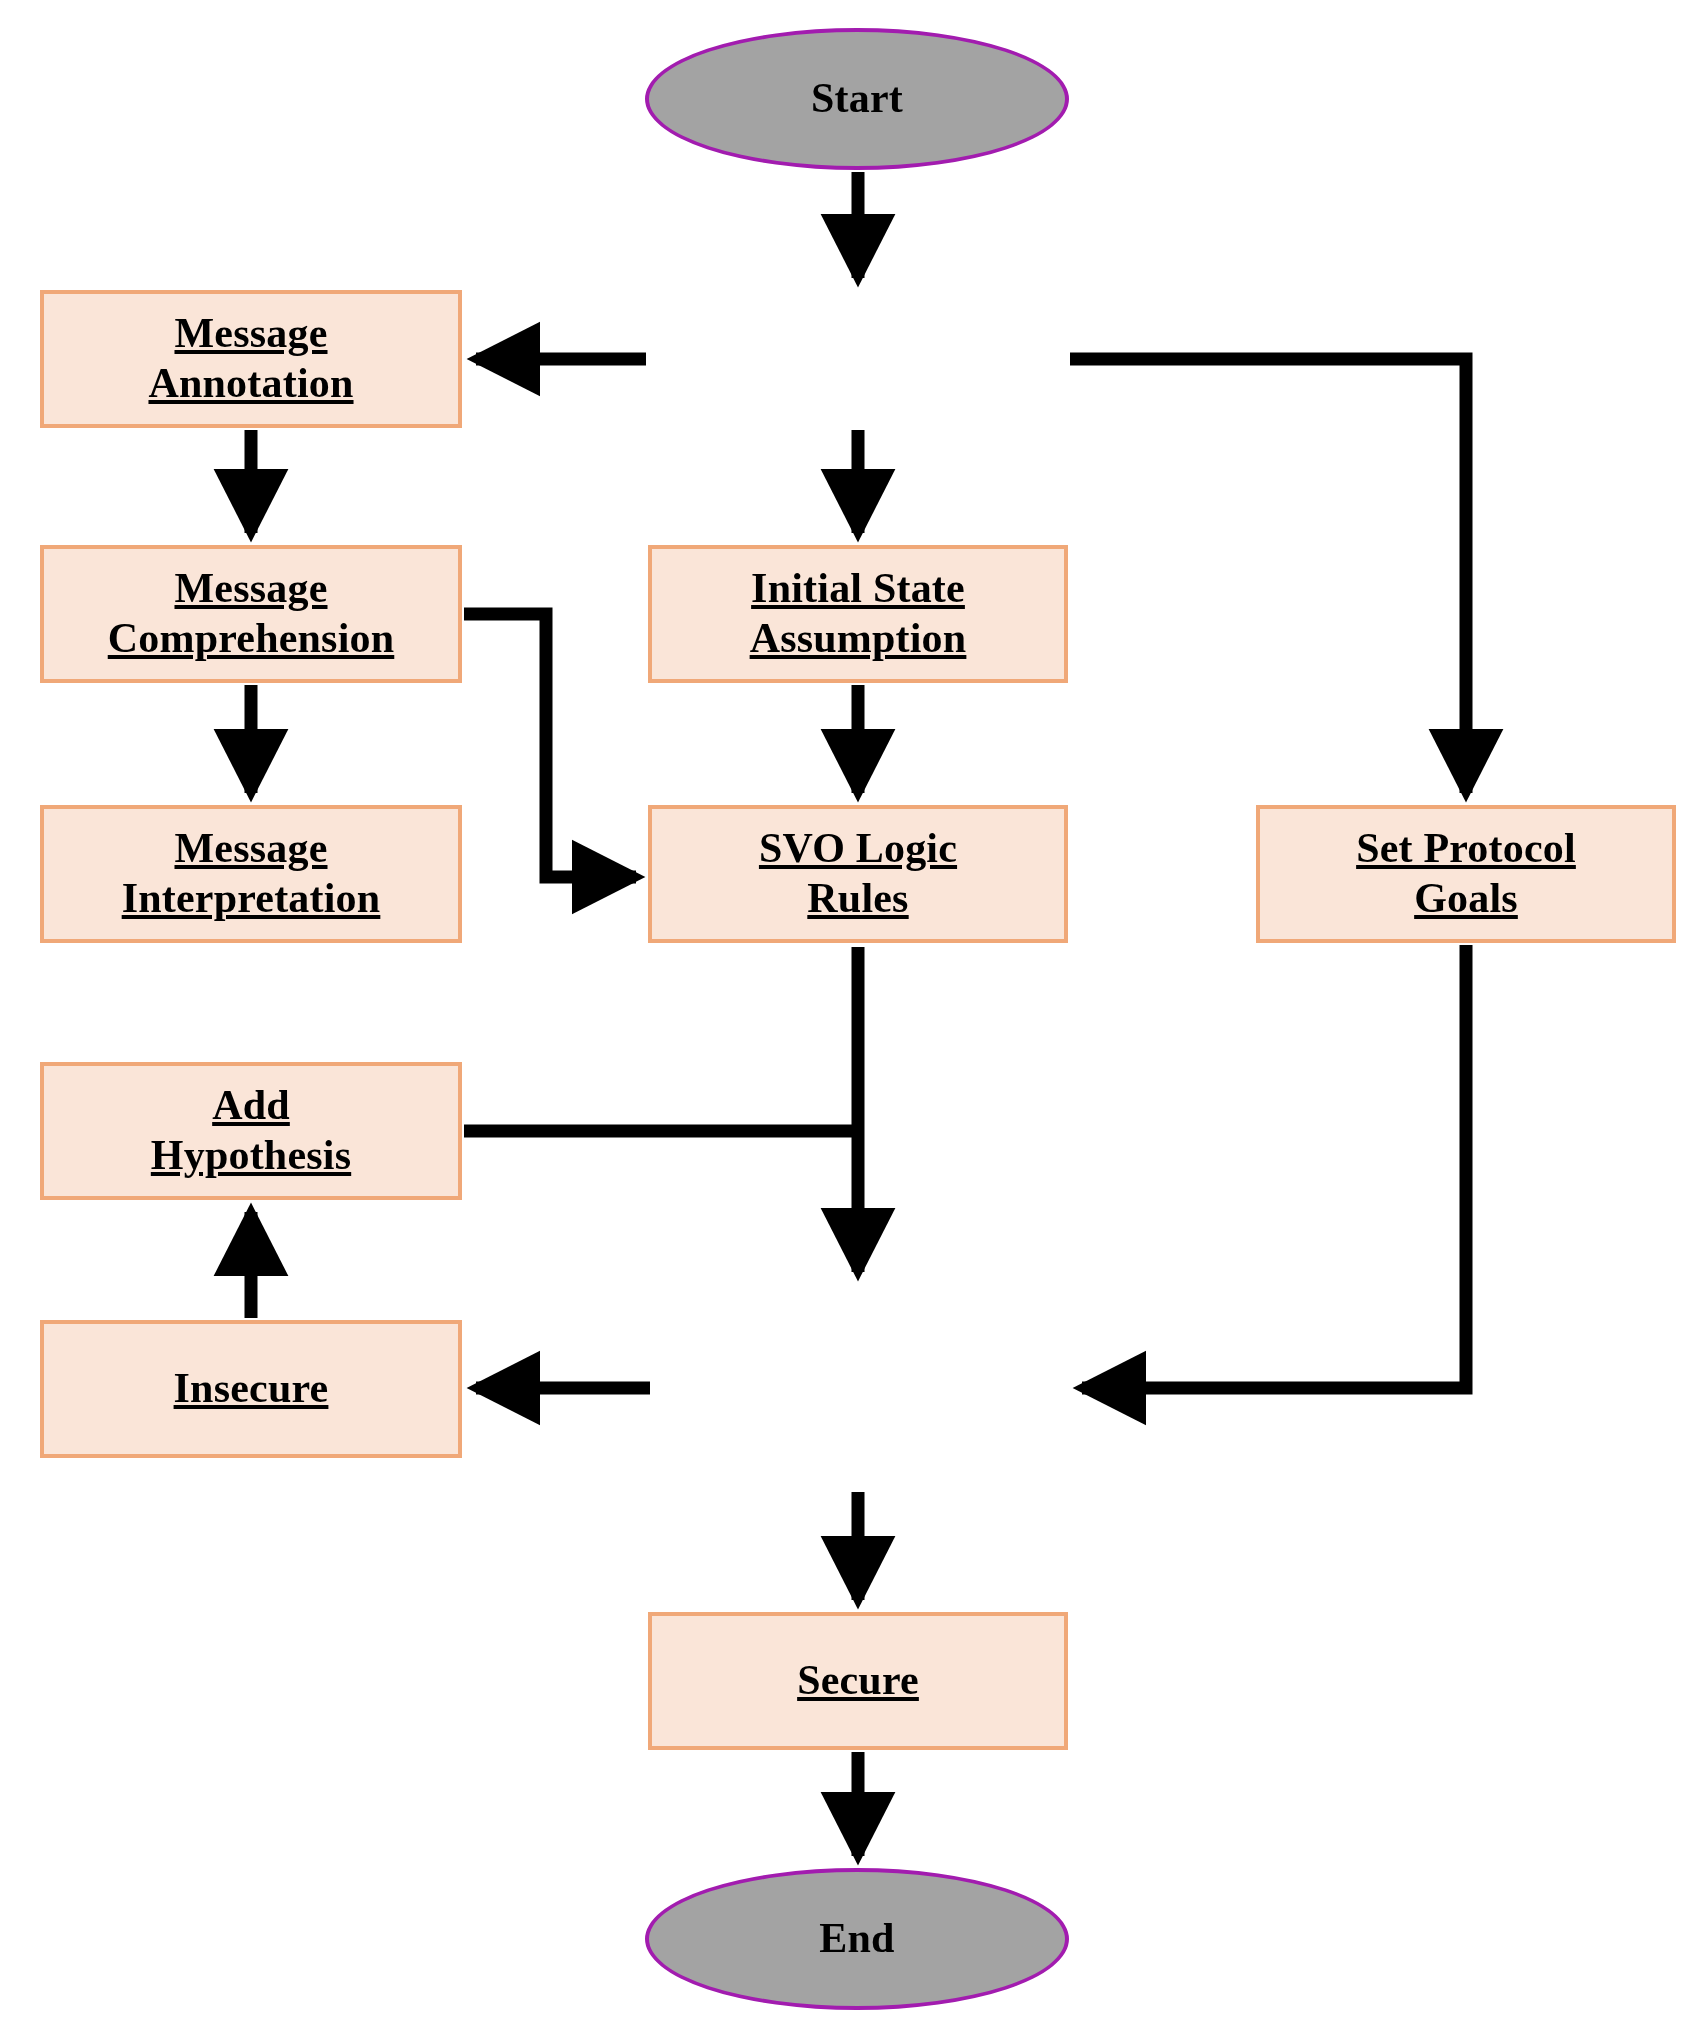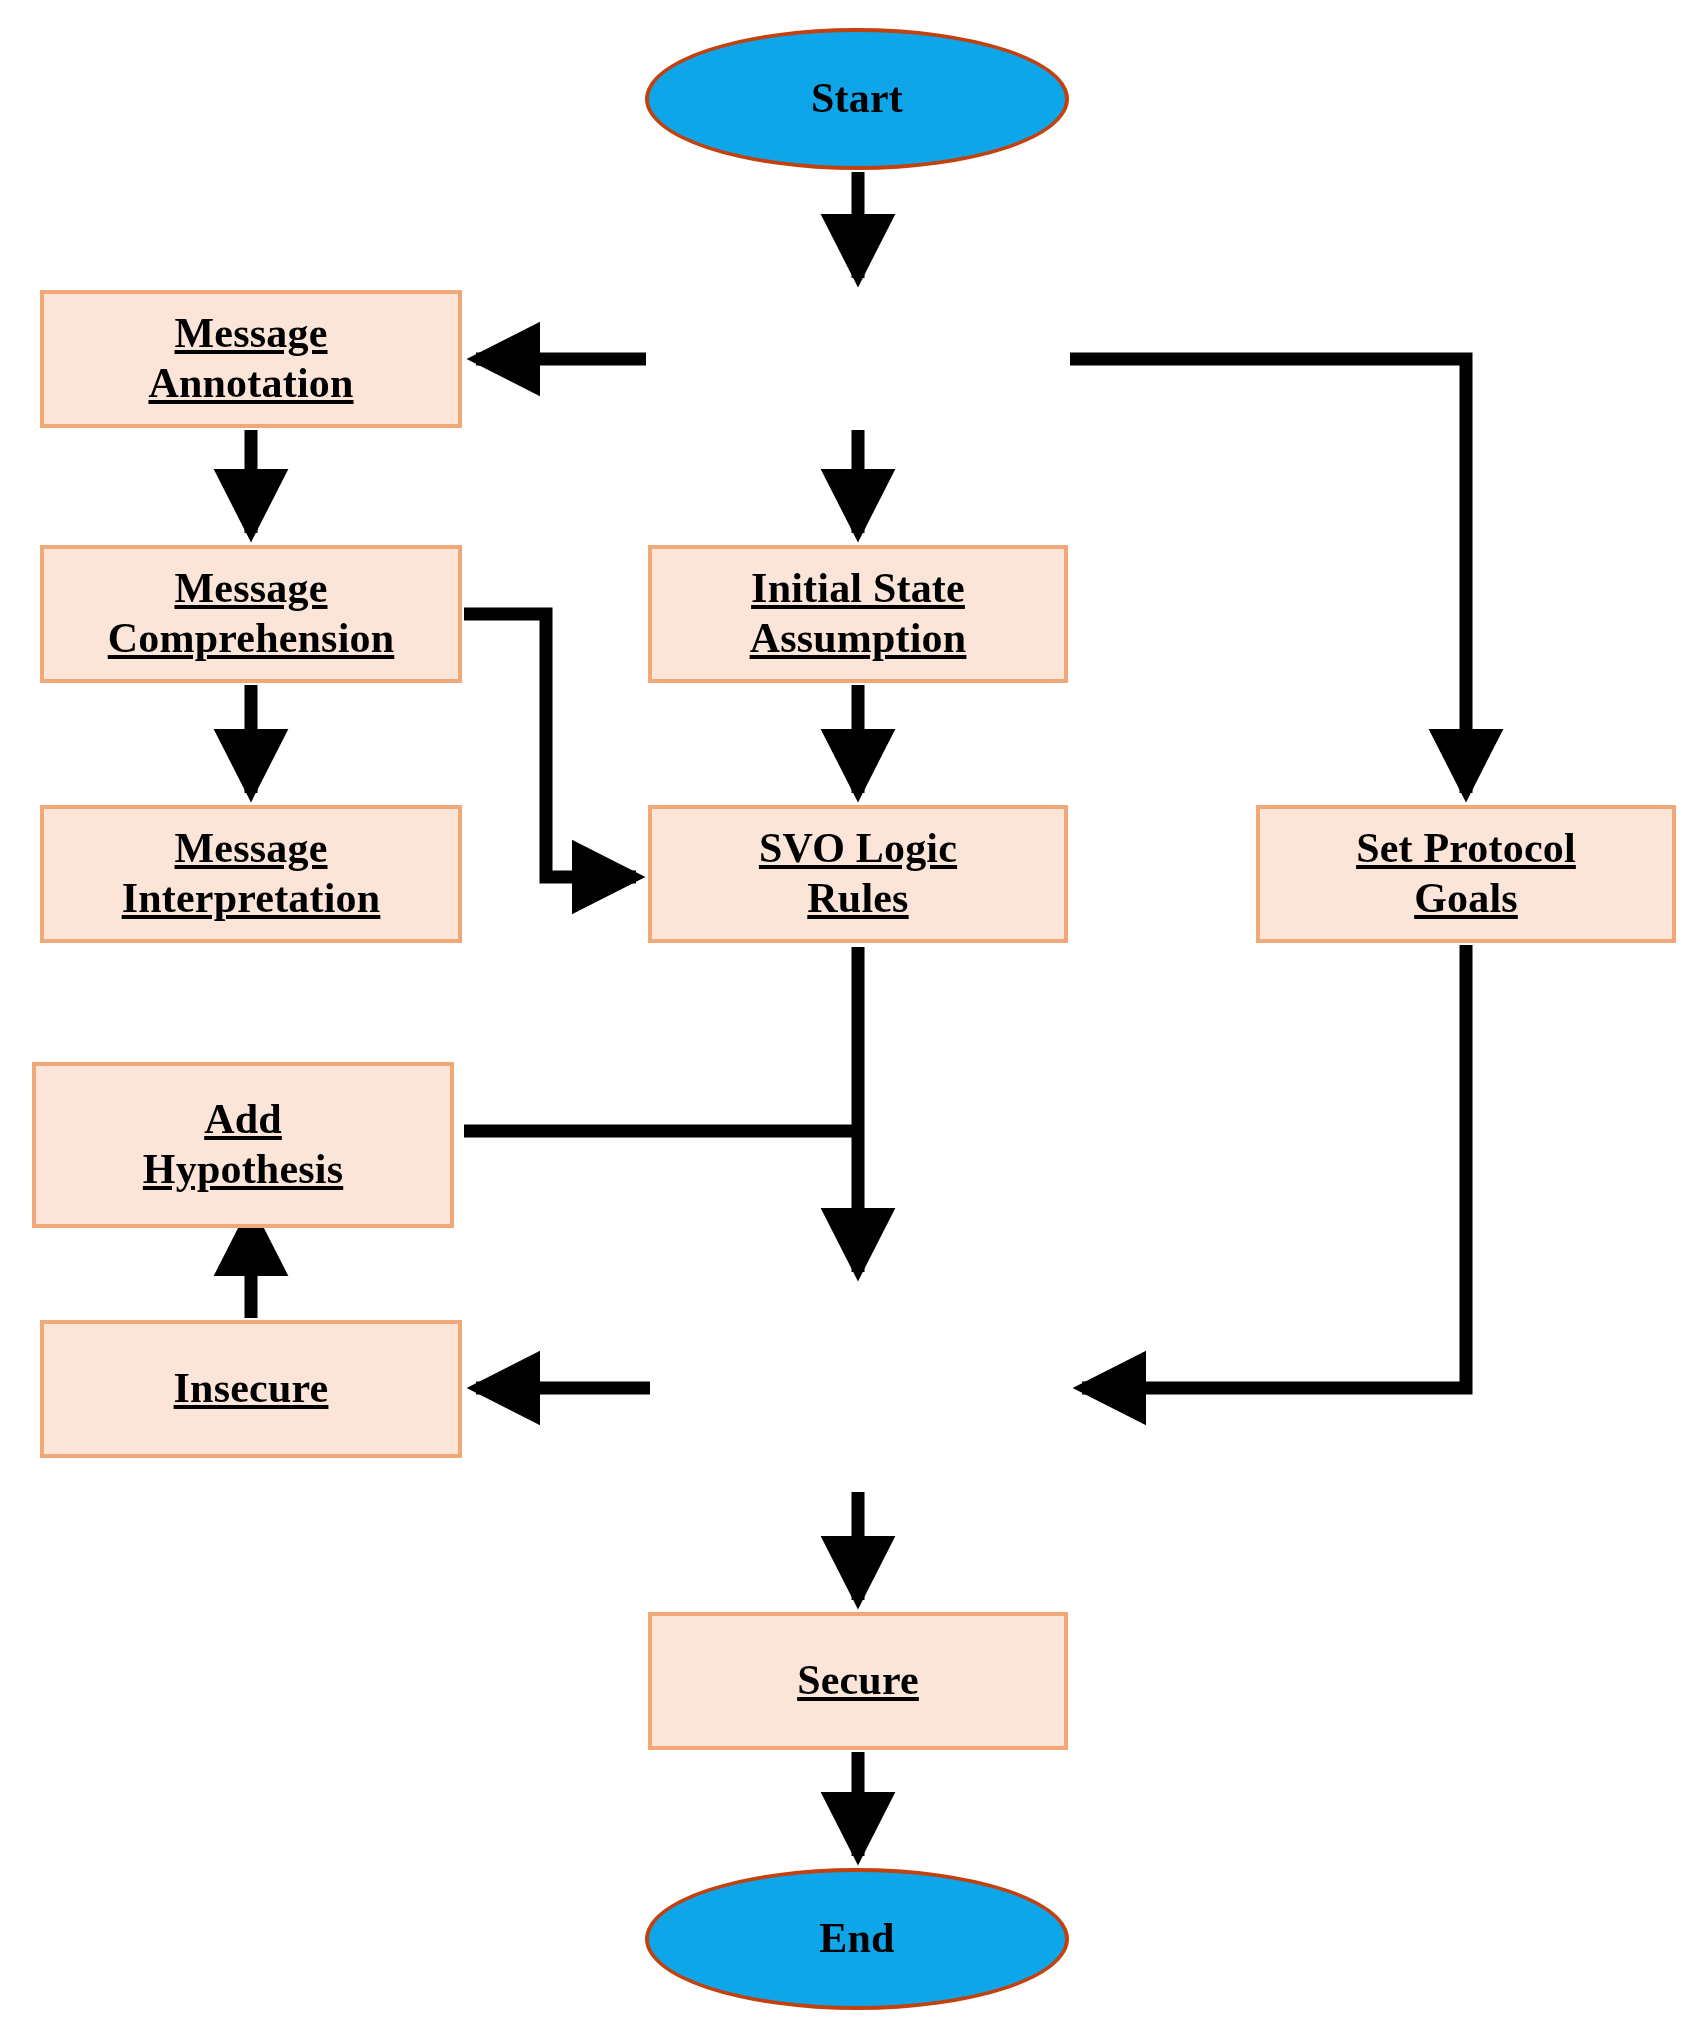--- a/index.html
+++ b/index.html
@@ -38,22 +38,22 @@
     line-height: 1.18;
     letter-spacing: 0.2px;
   }
   .node.process {
     background: #FAE5D8;
     border: 4px solid #F0A878;
     font-size: 42px;
     text-decoration: underline;
   }
   .node.terminator {
-    background: #0ea5e9;
-    border: 4px solid #c2410c;
+    background: #a3a3a3;
+    border: 4px solid #a21caf;
     border-radius: 50%;
     font-size: 42px;
   }
   .node.decision {
     background: transparent;
     border: none;
     font-size: 42px;
   }
   .decision .decision-shape {
     position: absolute;
@@ -146,21 +146,21 @@
   <div class="node process" style="left:648px; top:805px; width:420px; height:138px;">
     <span class="node-text">SVO Logic
 Rules</span>
   </div>
 
   <div class="node process" style="left:1256px; top:805px; width:420px; height:138px;">
     <span class="node-text">Set Protocol
 Goals</span>
   </div>
 
-  <div class="node process" style="left:32px; top:1062px; width:422px; height:166px;">
+  <div class="node process" style="left:40px; top:1062px; width:422px; height:138px;">
     <span class="node-text">Add
 Hypothesis</span>
   </div>
 
   <div class="node process" style="left:40px; top:1320px; width:422px; height:138px;align-items:center;">
     <span class="node-text">Insecure</span>
   </div>
 
 
   <div class="node process" style="left:648px; top:1612px; width:420px; height:138px;">

